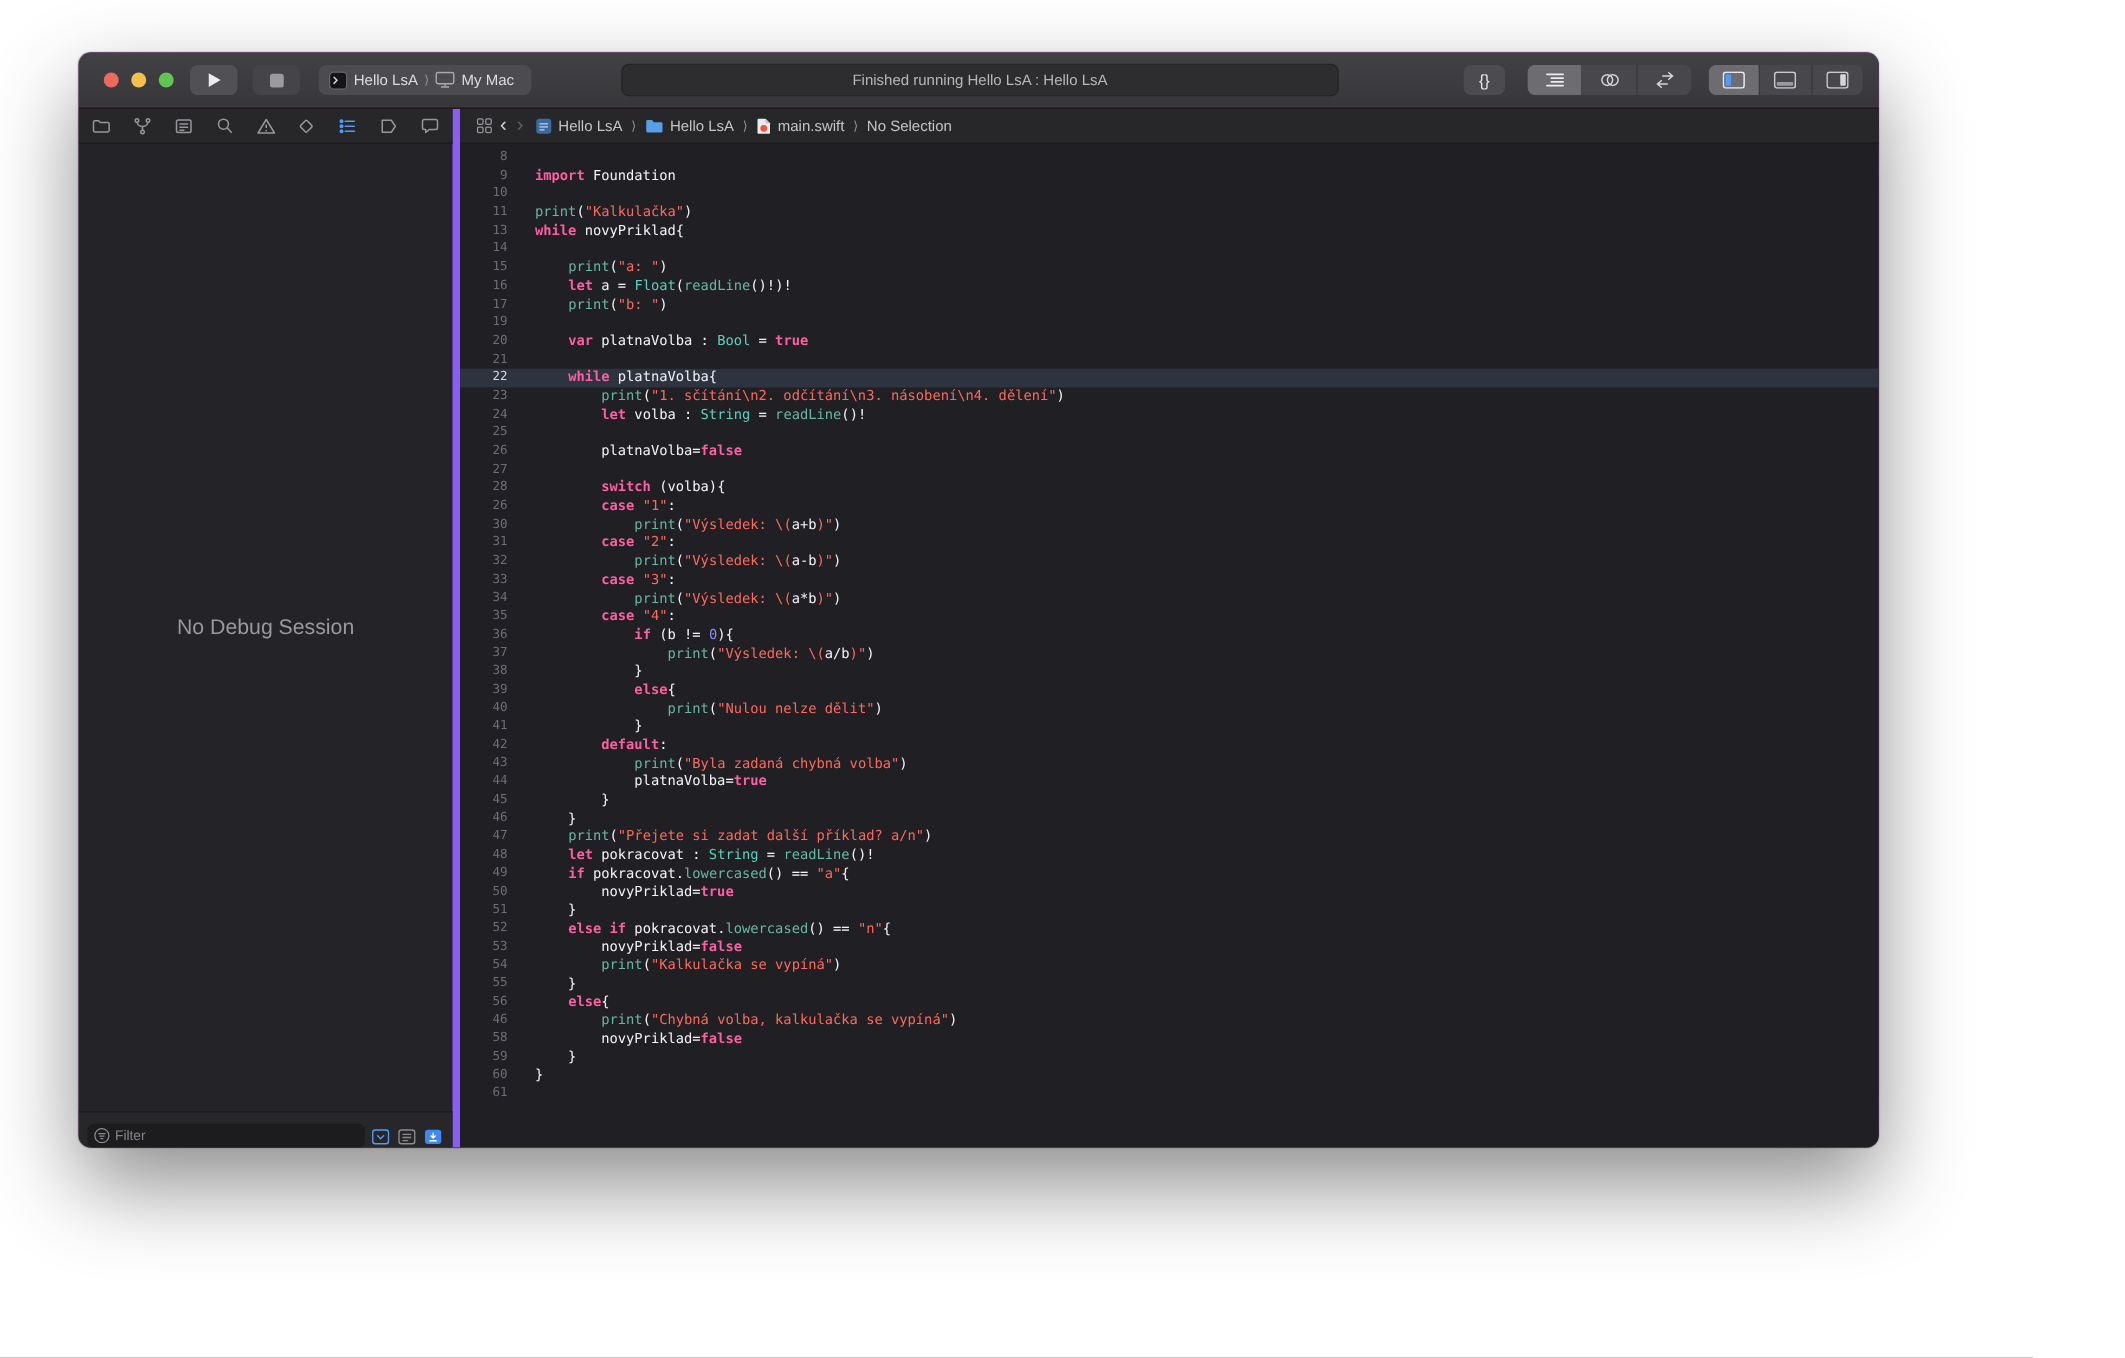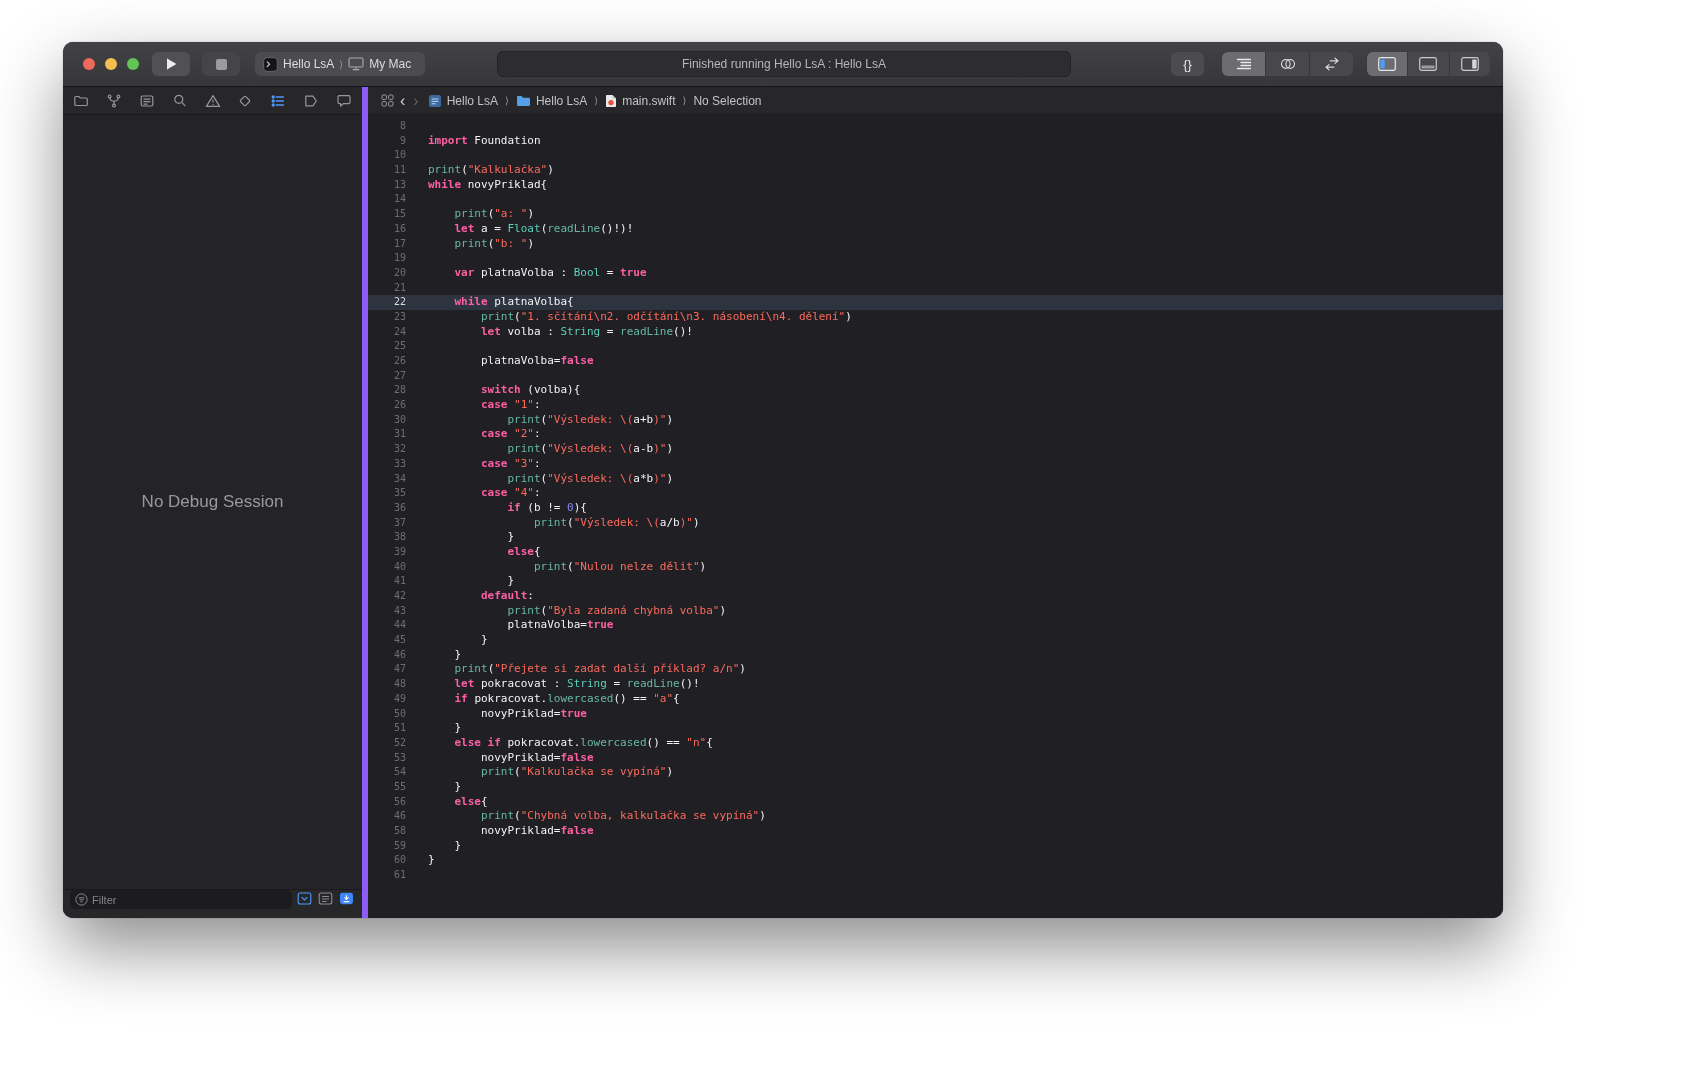--- a/index.html
+++ b/index.html
@@ -26,21 +26,21 @@
   .segment{flex:1;display:flex;align-items:center;justify-content:center;border-right:1px solid #38383c;cursor:default}
   .segment:last-child{border-right:none}
   .segment.selected{background:#6c6c71}
   
   .content{flex:1;display:flex;min-height:0}
   .sidebar{width:305px;flex:0 0 305px;display:flex;flex-direction:column;background:#242428;border-right:6px solid #8b5cf6}
   .nav-bar{height:28px;flex:0 0 28px;background:#27272a;border-bottom:1px solid #1a1a1d;display:flex;align-items:center;justify-content:space-between;padding:0 9px}
   .nav-icon{display:flex;align-items:center;justify-content:center;width:18px;height:18px}
   .nav-body{flex:1;display:flex;align-items:center;justify-content:center}
   .empty-msg{font-size:17px;color:#98989d}
-  .filter-bar{height:29px;flex:0 0 29px;background:#27272a;border-top:1px solid #1a1a1d;display:flex;align-items:flex-start;padding:0 7px;gap:4px}
+  .filter-bar{height:29px;flex:0 0 29px;background:#27272a;border-top:1px solid #1a1a1d;display:flex;align-items:flex-end;padding:0 7px;gap:4px}
   .filter-field{flex:1;height:19px;background:#1c1c1f;border-radius:5px;display:flex;align-items:center;padding:0 5px;gap:4px}
   .filter-field input{flex:1;background:transparent;border:none;outline:none;color:#d2d2d6;font-size:11px;font-family:"Liberation Sans",sans-serif}
   .filter-field input::placeholder{color:#84848a}
   .mini-btn{display:flex;align-items:center;justify-content:center;width:17px;height:17px}
   
   .editor{flex:1;display:flex;flex-direction:column;min-width:0;background:#1f1f24}
   .jump-bar{height:28px;flex:0 0 28px;background:#27272a;border-bottom:1px solid #1a1a1d;display:flex;align-items:center;padding:0 10px;font-size:12px;color:#c3c3c8;white-space:nowrap}
   .jump-bar .nav-arrow{font-size:16px;line-height:1;padding:0 4px}
   .arrow-back{color:#d2d2d7}.arrow-fwd{color:#5f5f65}
   .crumb{display:flex;align-items:center;gap:5px;margin:0 5px}

